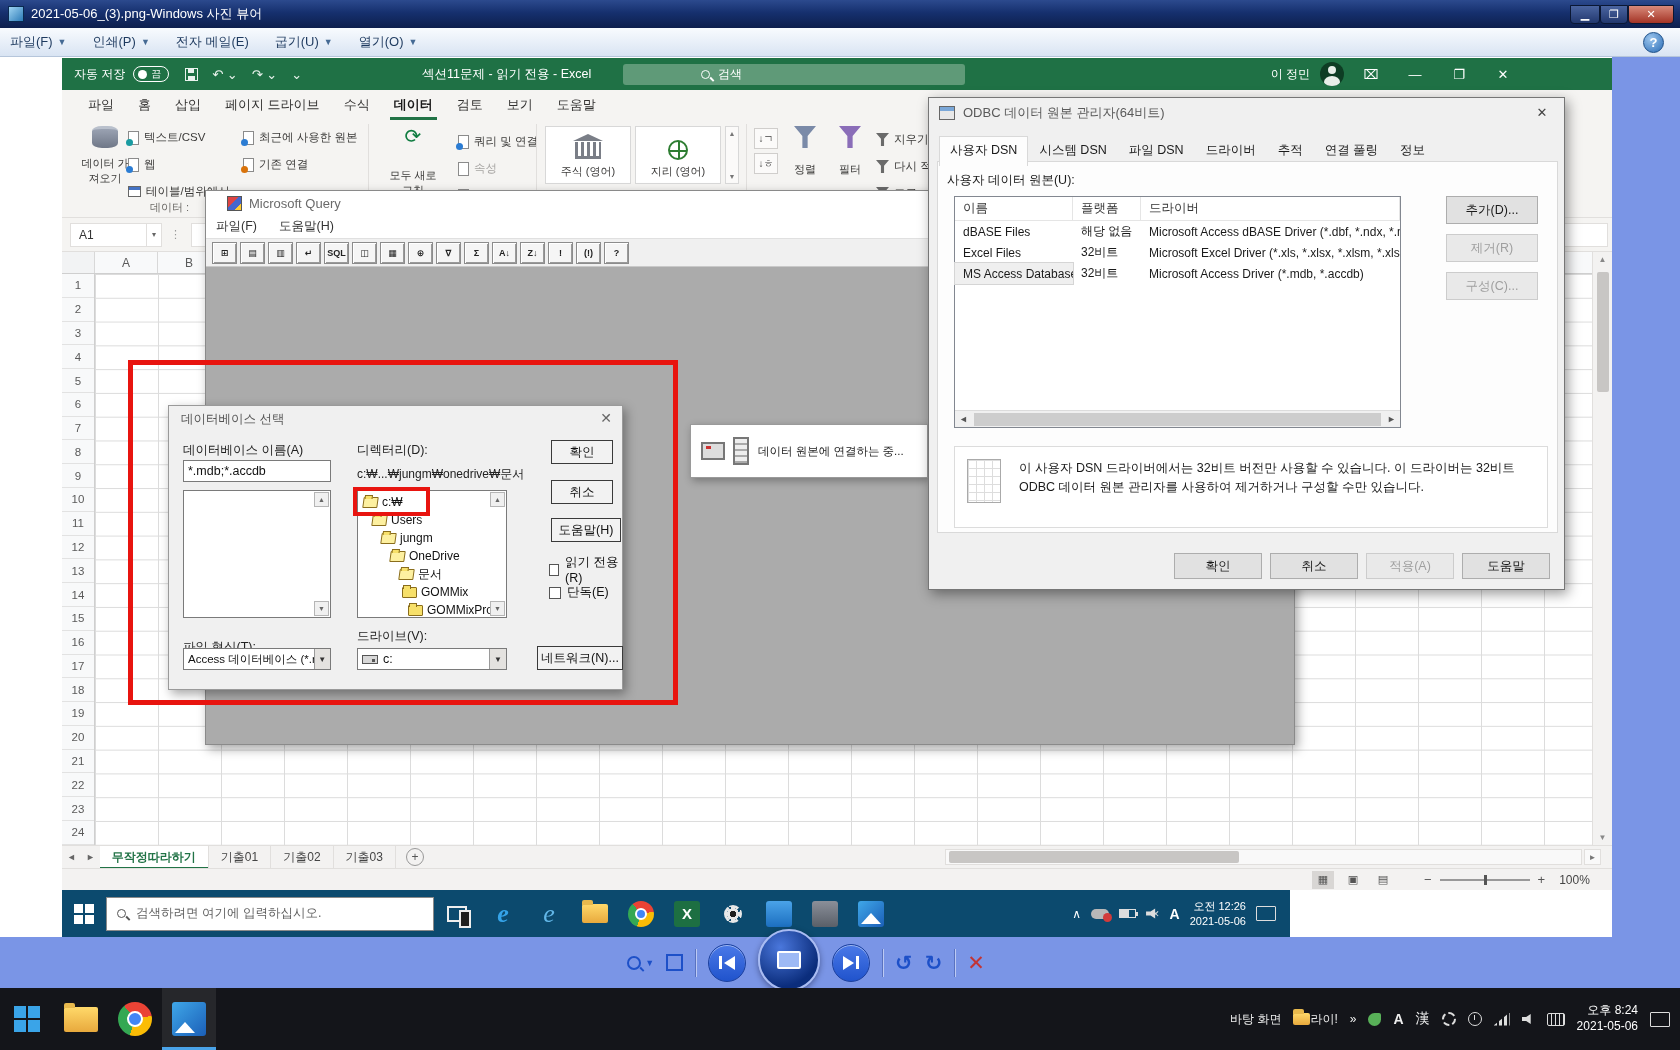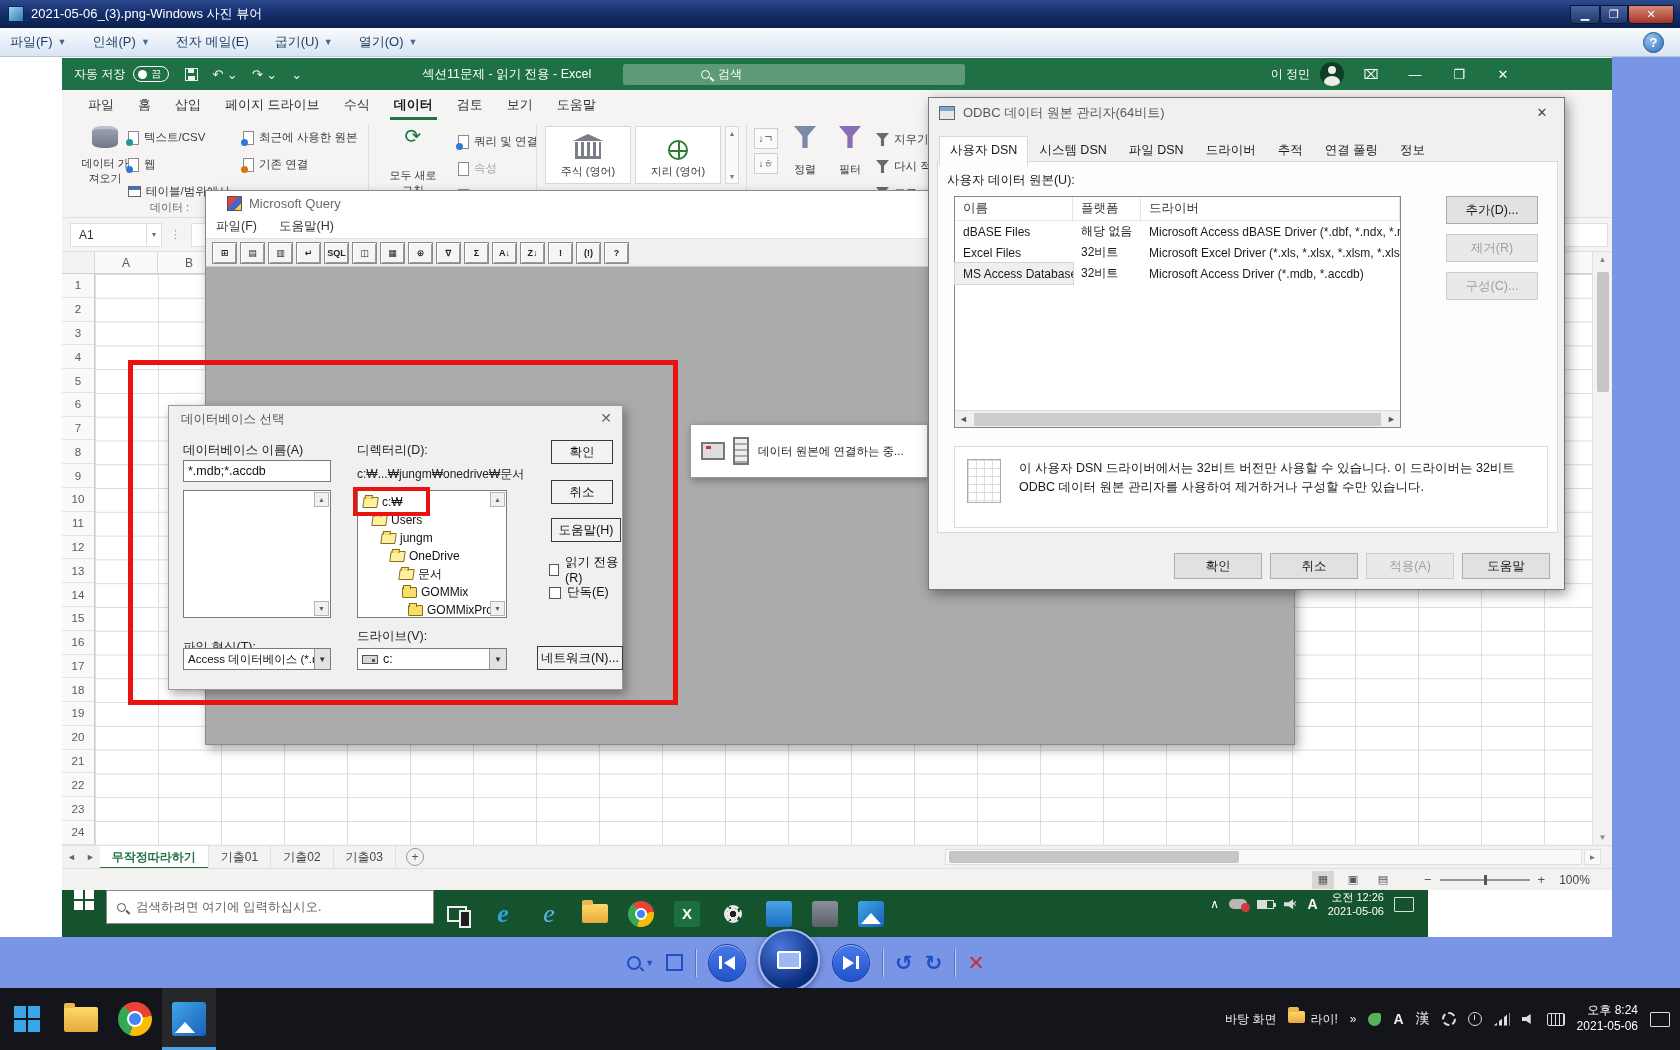--- a/index.html
+++ b/index.html
@@ -146,21 +146,21 @@
   .chkbox{width:12px;height:12px;background:#fff;border:1px solid #555}
   .dd-arrowbtn{margin-left:auto;width:17px;height:100%;background:#e4e2df;border-left:1px solid #9a9a9a;display:flex;align-items:center;justify-content:center;font-size:8px;color:#333}
   .drv-ic{width:16px;height:9px;background:#d8d8d8;border:1px solid #555;margin-right:5px;flex:none;position:relative}
   .drv-ic::after{content:"";position:absolute;right:2px;top:3px;width:3px;height:3px;background:#555}
 
   
   #red-big{left:128px;top:360px;width:550px;height:345px;border:5px solid #e8140f;z-index:40}
   #red-small{left:353px;top:487px;width:77px;height:29px;border:4px solid #e8140f;z-index:41}
 
   
-  #itb{left:62px;top:890px;width:1366px;height:47px;background:#14532d;display:flex;align-items:flex-start;z-index:5}
+  #itb{left:62px;top:890px;width:1228px;height:47px;background:#0c4a6e;display:flex;align-items:center;z-index:5}
   .startgrid{width:20px;height:20px;display:grid;grid-template-columns:9px 9px;grid-template-rows:9px 9px;gap:2px;margin:0 12px}
   .startgrid span{background:#fff}
   .itb-search{width:328px;height:34px;background:#fff;border:1px solid #8a8a8a;display:flex;align-items:center;gap:10px;padding-left:10px;color:#5f5f5f;font-size:12.5px}
   .itb-ic{width:46px;height:47px;display:flex;align-items:center;justify-content:center;flex:none}
   .tv-ic{width:20px;height:16px;border:2px solid #eee;position:relative}
   .tv-ic::after{content:"";position:absolute;right:-6px;top:2px;width:8px;height:14px;background:#1f1f1f;border:2px solid #eee}
   .edge-e{font-family:"Liberation Serif","DejaVu Serif",serif;font-weight:bold;font-size:26px;color:#35a3e8;font-style:italic}
   .ie-e{font-family:"Liberation Serif","DejaVu Serif",serif;font-size:26px;color:#62b7e8;font-style:italic}
   .fol{width:26px;height:19px;background:linear-gradient(#ffd96a,#e8a93d);border-radius:2px;position:relative}
   .fol::before{content:"";position:absolute;top:-4px;left:0;width:11px;height:5px;background:#e8b94d;border-radius:2px 2px 0 0}
@@ -726,21 +726,21 @@
         <span class="fol big"></span>
       </span>
     <span class="otb-ic">
         <span class="chrome-ic big"></span>
       </span>
     <span class="otb-ic running">
         <span class="phototile big"></span>
       </span>
     <span class="otb-right">
       <span class="otb-txt">바탕 화면</span>
-      <span style="display:flex;align-items:flex-start;gap:5px">
+      <span style="display:flex;align-items:center;">
           <span class="fol mini"></span>
           <span class="otb-txt">라이!</span>
         </span>
       <span class="otb-txt">»</span>
       <span class="leaf"></span>
       <span class="otb-txt" style="font-weight:bold;font-size:14px">A</span>
       <span class="otb-txt" style="font-size:14px">漢</span>
       <span class="gear-sm"></span>
       <span class="clk-sm"></span>
       <span class="sig"></span>

